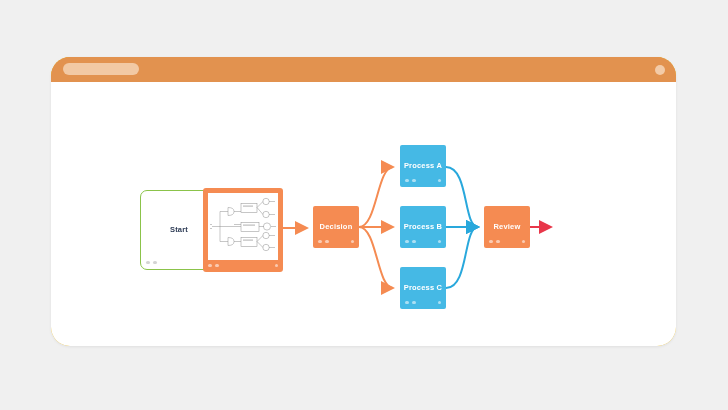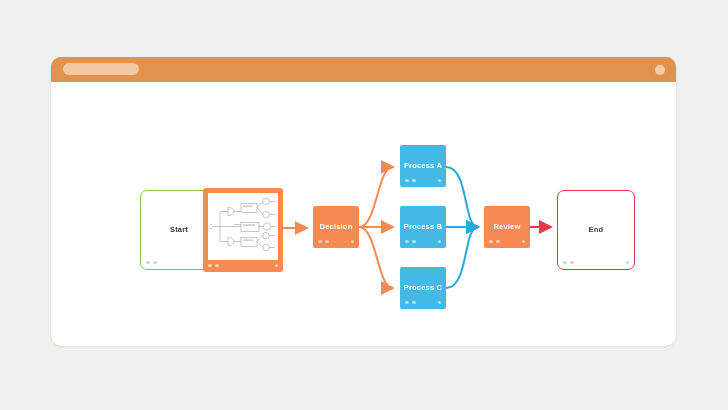--- a/index.html
+++ b/index.html
@@ -20,21 +20,21 @@
   }
 
   
   #window-card {
     position: absolute;
     left: 51px;
     top: 57px;
     width: 625px;
     height: 289px;
     background: #eab308;
-    border-radius: 10px;
+    border-radius: 19px;
     box-shadow: 0 1px 3px rgba(0,0,0,0.07);
     overflow: hidden;
   }
 
   #title-bar {
     position: absolute;
     left: 0;
     top: 0;
     width: 100%;
     height: 25px;
@@ -289,22 +289,16 @@
         <span class="handle h3 light"></span>
       </div>
 
       <div class="node node-filled node-orange" id="node-review" style="left:433px; top:124px; width:46px; height:42px;">
         <span class="node-label">Review</span>
         <span class="handle h1 light"></span>
         <span class="handle h2 light"></span>
         <span class="handle h3 light"></span>
       </div>
 
-      <div class="node node-terminal end" id="node-end" style="left:506px; top:108px; width:78px; height:80px;">
-        <span class="node-label">End</span>
-        <span class="handle h1"></span>
-        <span class="handle h2"></span>
-        <span class="handle h3"></span>
-      </div>
 
     </div>
   </div>
 </div>
 
 </body></html>

